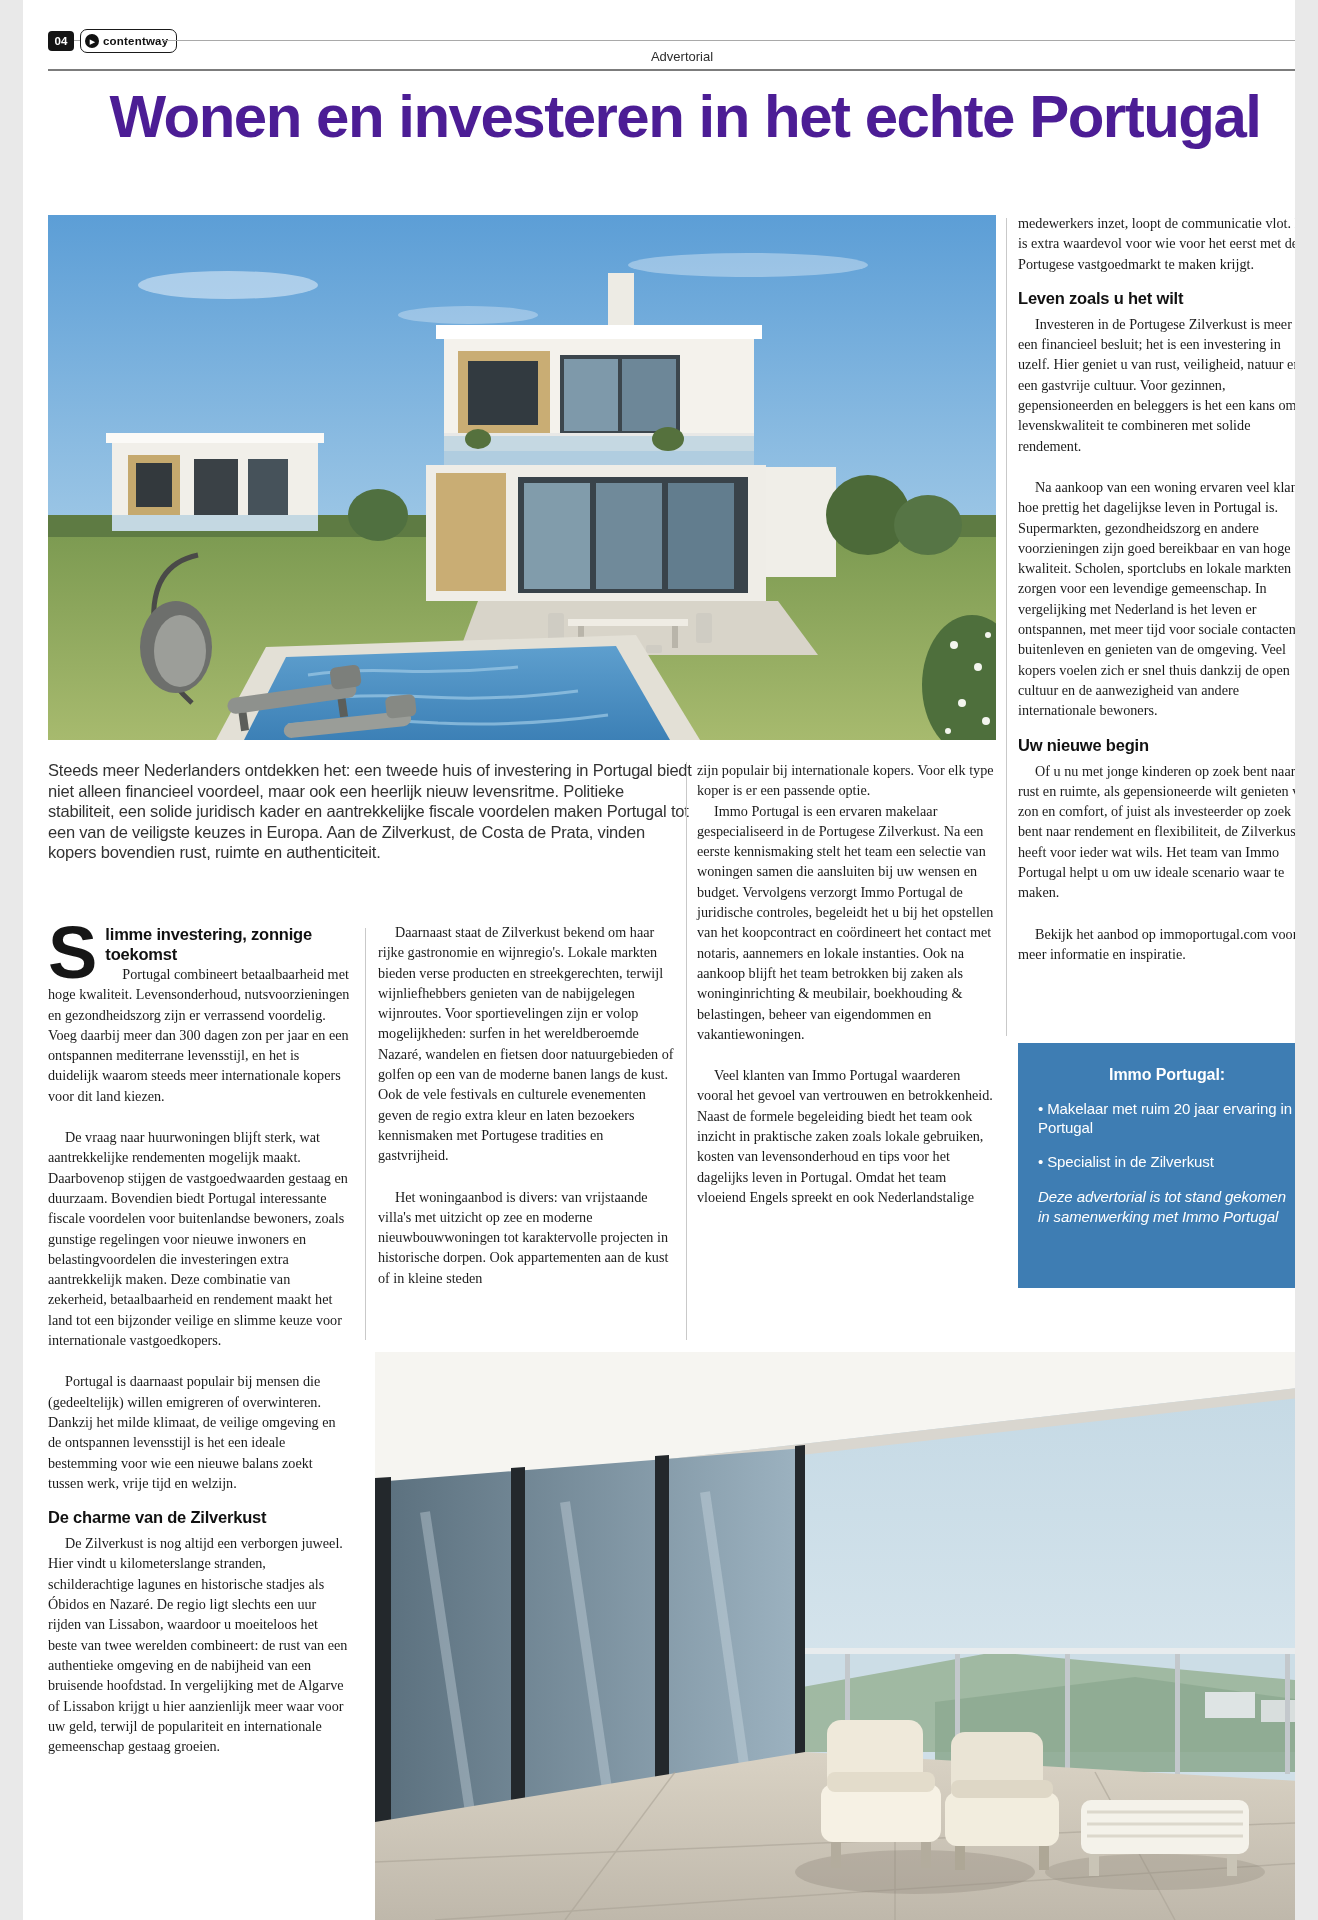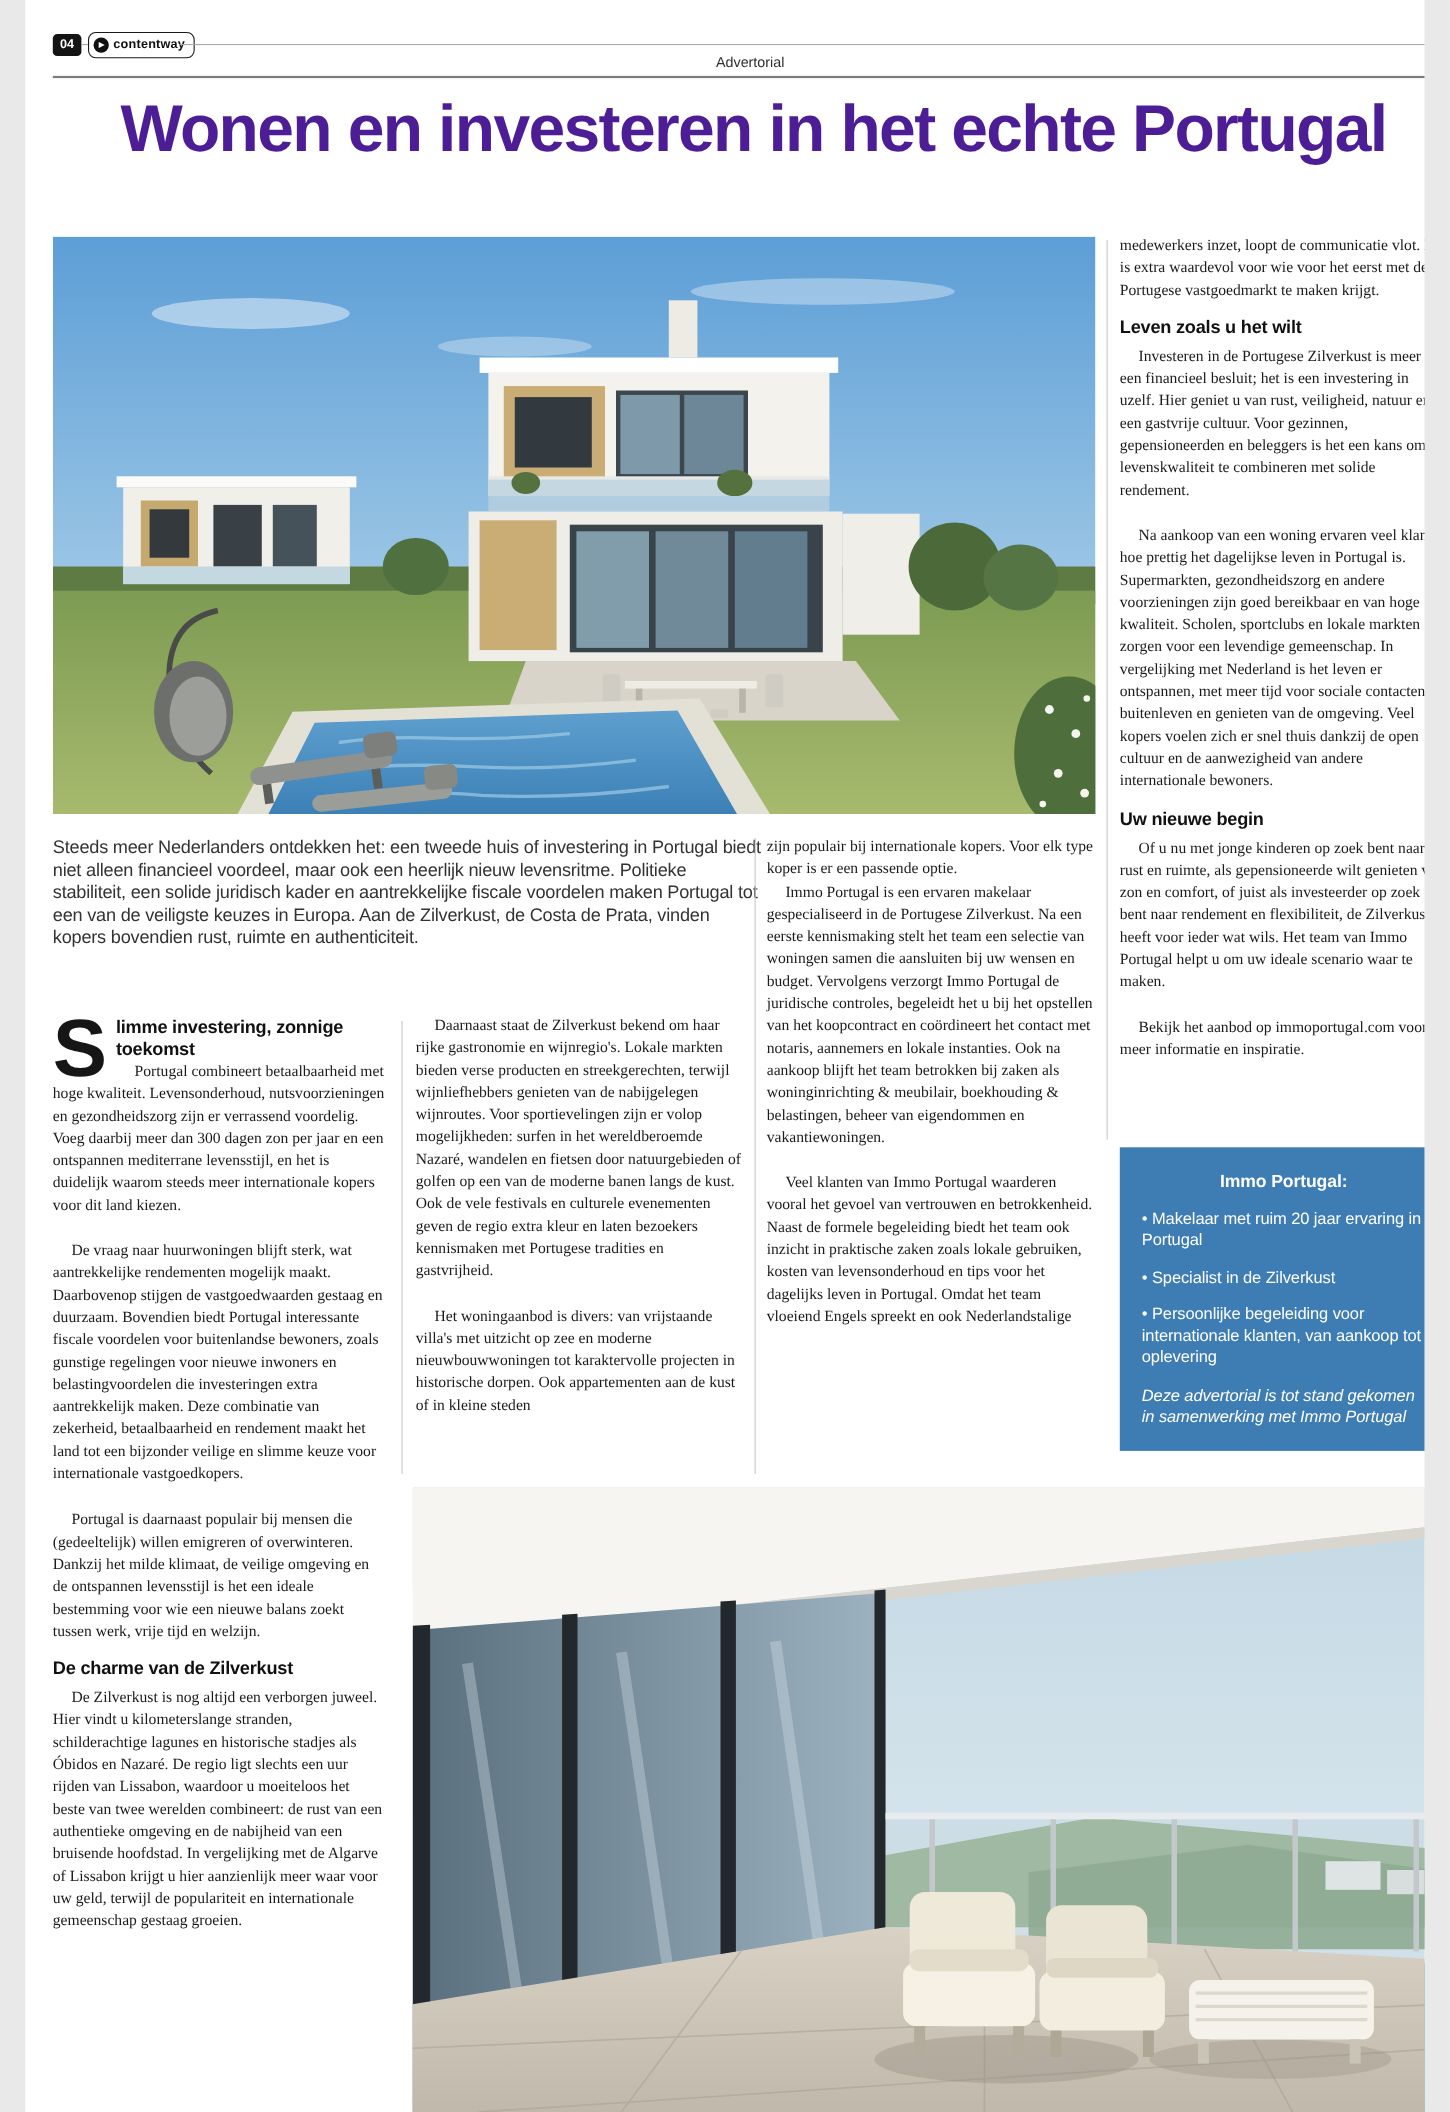--- a/index.html
+++ b/index.html
@@ -223,21 +223,20 @@
     <p class="gap ind">Na aankoop van een woning ervaren veel klanten hoe prettig het dagelijkse leven in Portugal is. Supermarkten, gezondheidszorg en andere voorzieningen zijn goed bereikbaar en van hoge kwaliteit. Scholen, sportclubs en lokale markten zorgen voor een levendige gemeenschap. In vergelijking met Nederland is het leven er ontspannen, met meer tijd voor sociale contacten, buitenleven en genieten van de omgeving. Veel kopers voelen zich er snel thuis dankzij de open cultuur en de aanwezigheid van andere internationale bewoners.</p>
     <h2>Uw nieuwe begin</h2>
     <p class="ind">Of u nu met jonge kinderen op zoek bent naar rust en ruimte, als gepensioneerde wilt genieten van zon en comfort, of juist als investeerder op zoek bent naar rendement en flexibiliteit, de Zilverkust heeft voor ieder wat wils. Het team van Immo Portugal helpt u om uw ideale scenario waar te maken.</p>
     <p class="gap ind">Bekijk het aanbod op immoportugal.com voor meer informatie en inspiratie.</p>
   </section>
 
   <aside class="infobox" style="background-color: rgb(62, 125, 179);">
     <p class="title">Immo Portugal:</p>
     <p class="bullet">• Makelaar met ruim 20 jaar ervaring in Portugal</p>
     <p class="bullet">• Specialist in de Zilverkust</p>
-    <p class="bullet">• Persoonlijke begeleiding voor internationale klanten, van aankoop tot oplevering</p>
     <p class="note">Deze advertorial is tot stand gekomen in samenwerking met Immo Portugal</p>
   </aside>
 
   <figure class="bottomphoto">
     <svg width="941" height="568" viewBox="0 0 941 568" xmlns="http://www.w3.org/2000/svg">
       <defs>
         <linearGradient id="haze" x1="0" y1="0" x2="0" y2="1">
           <stop offset="0" stop-color="#c3d8e4"></stop>
             <stop offset="1" stop-color="#e3edf2"></stop>
         </linearGradient>

